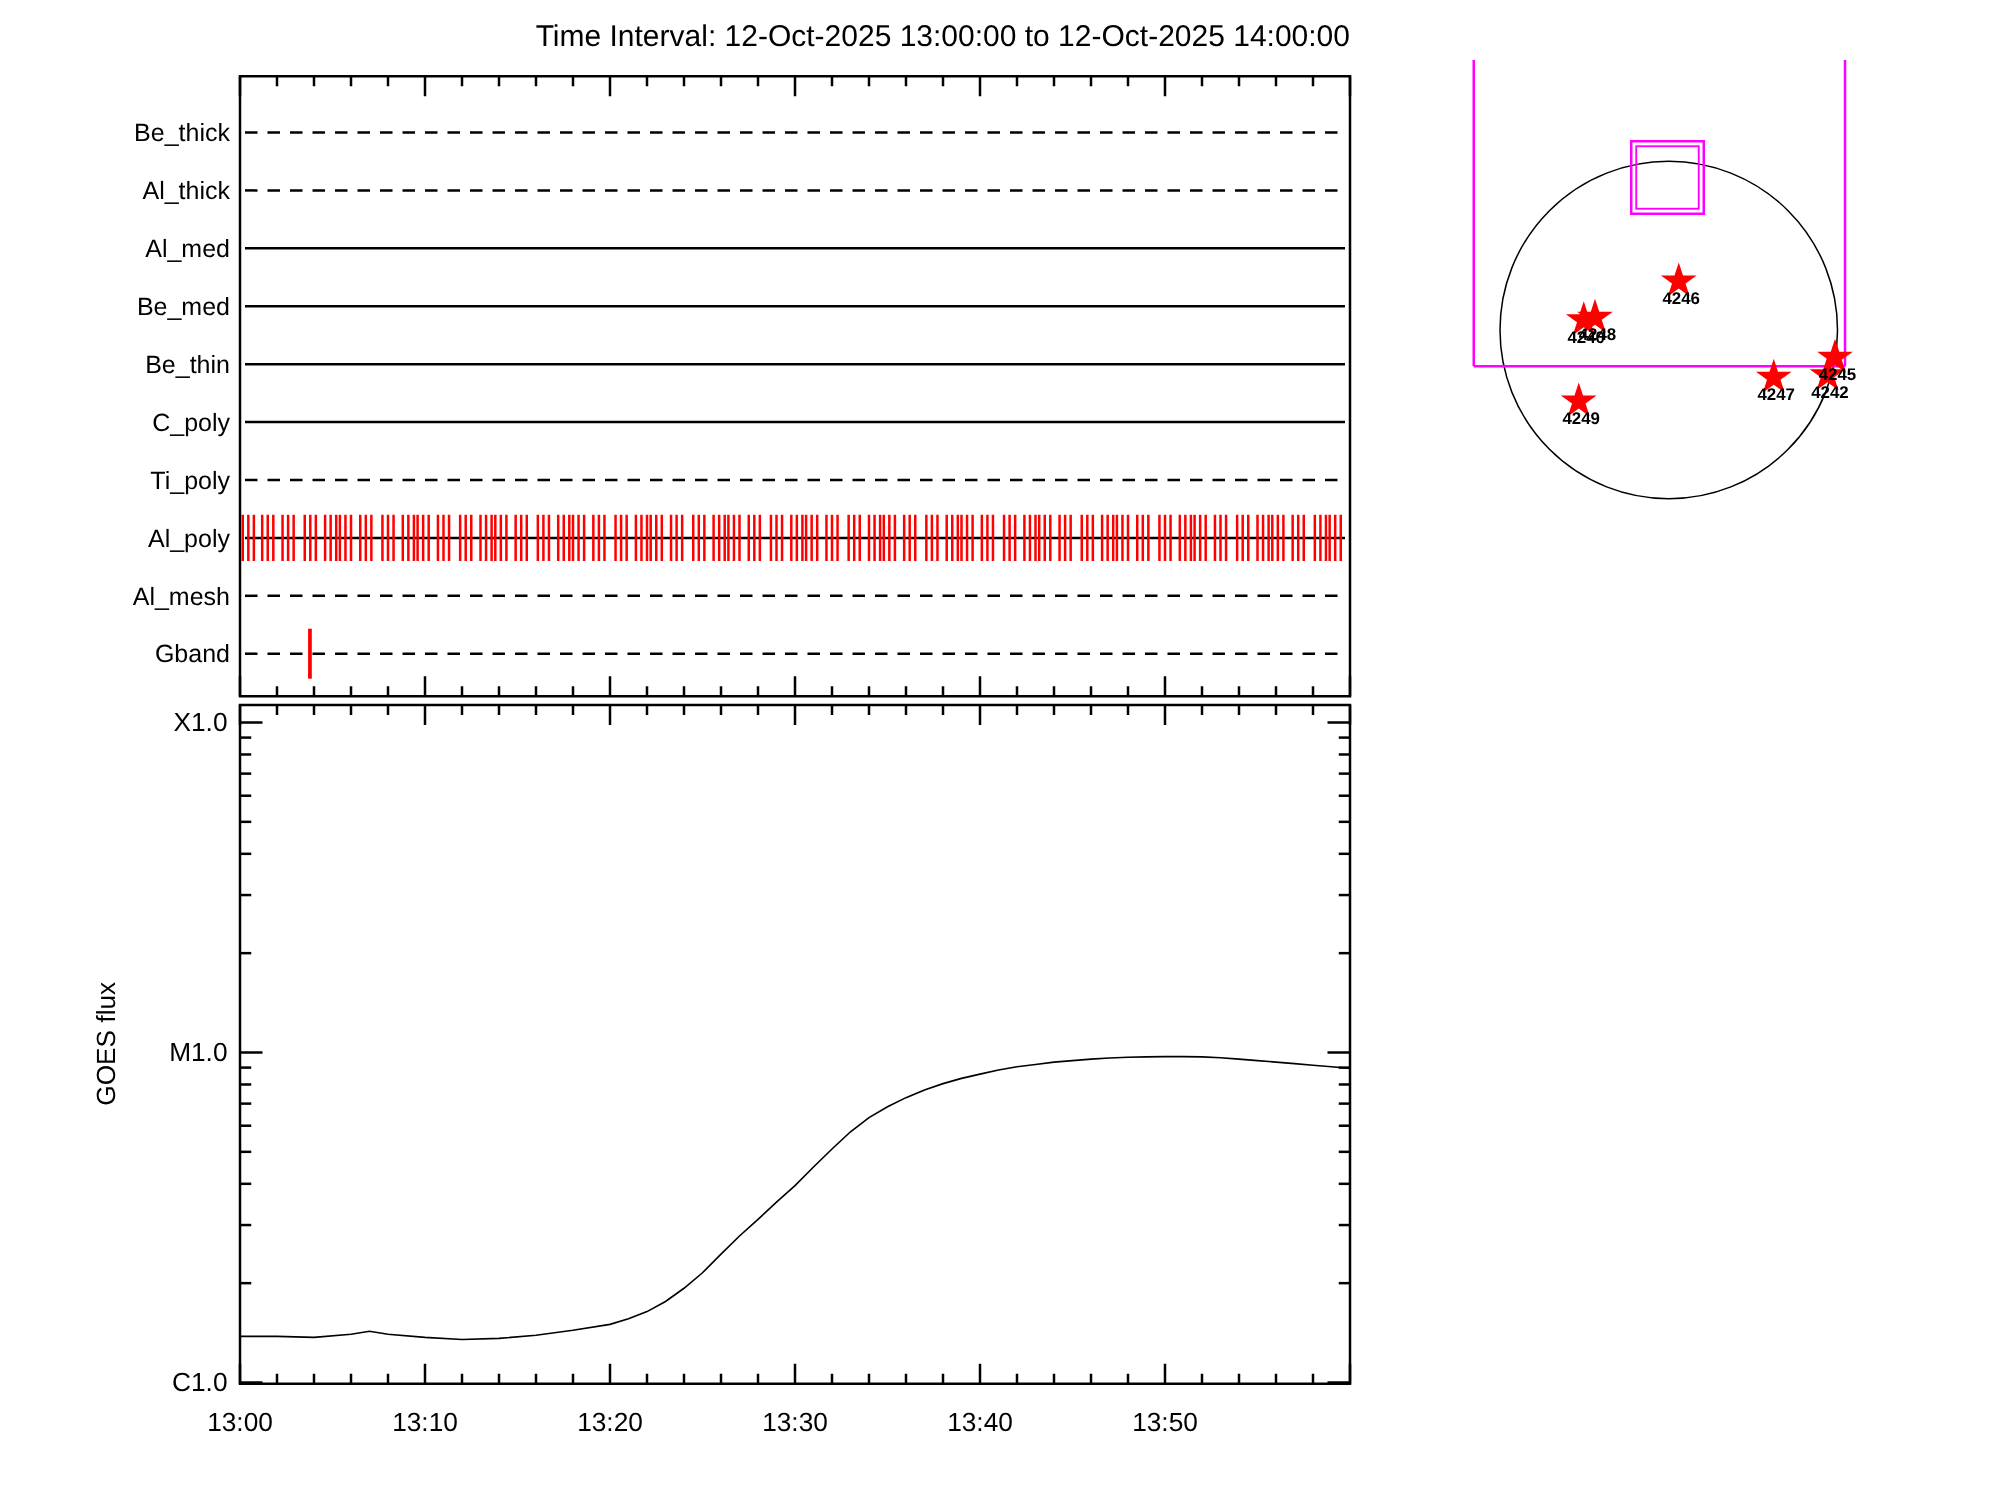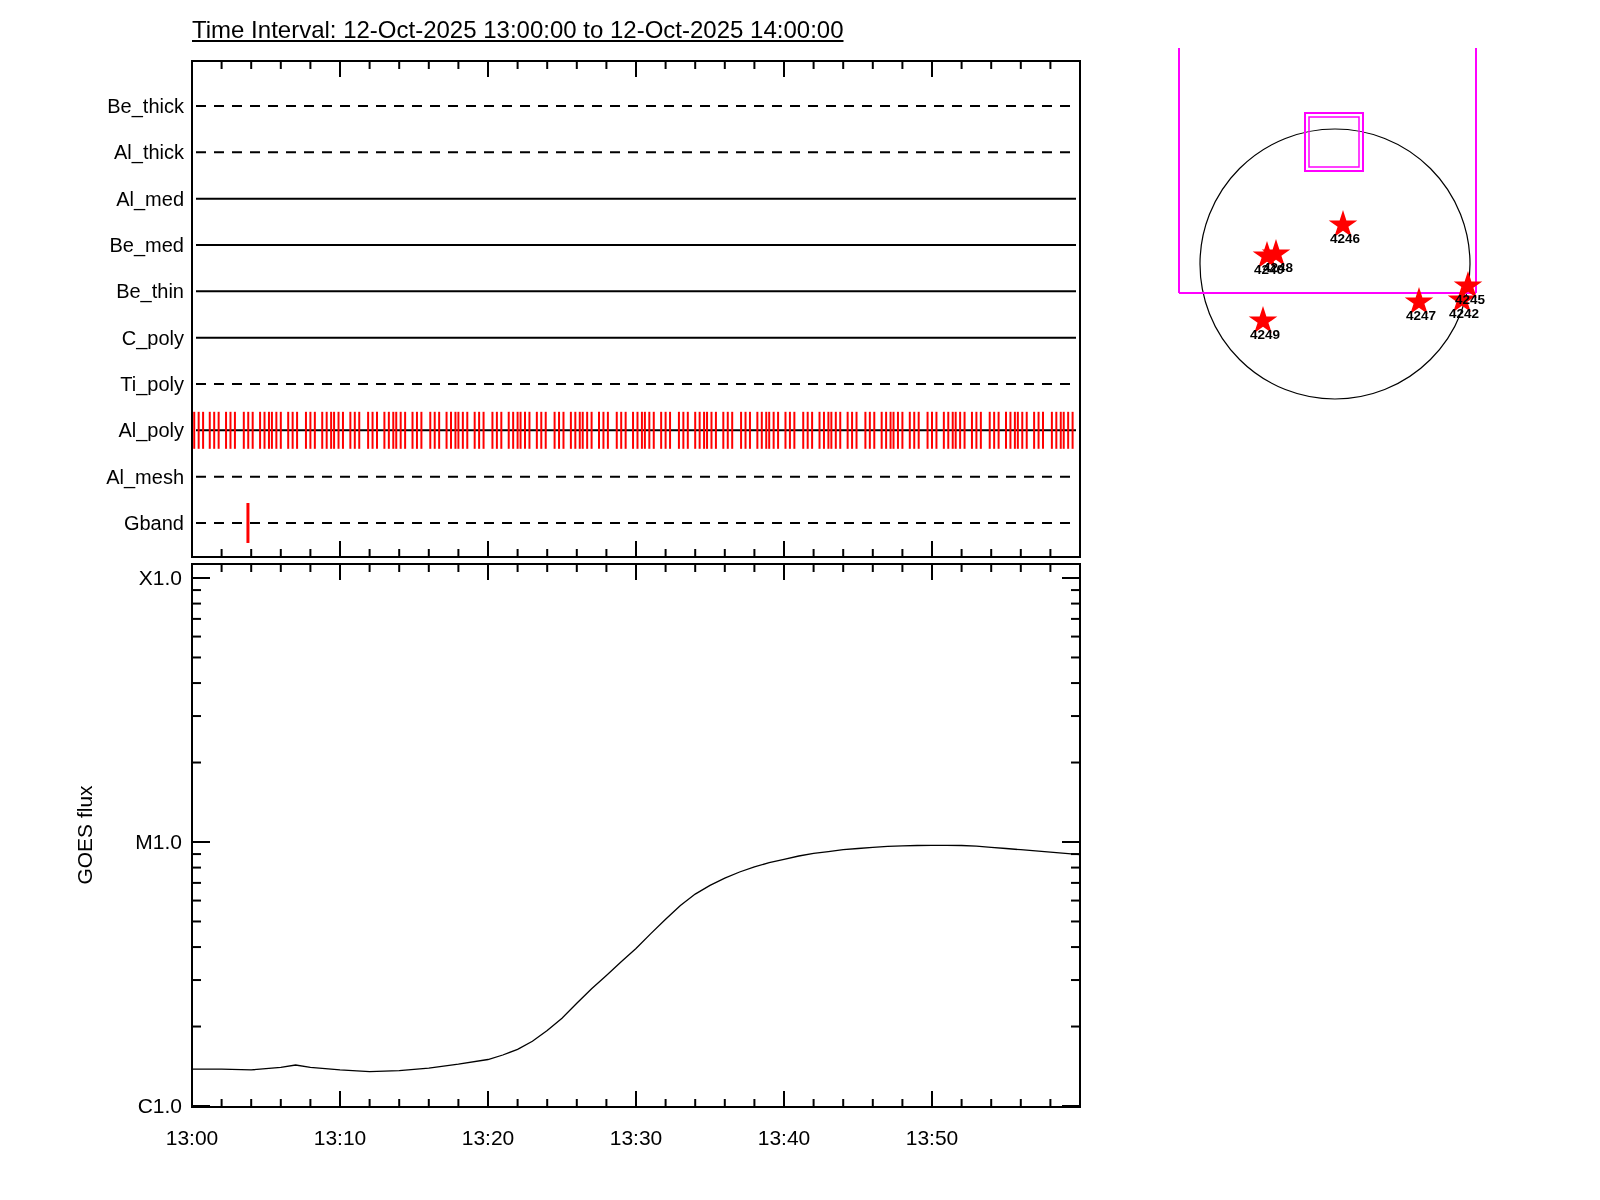--- a/index.html
+++ b/index.html
@@ -6,25 +6,24 @@
   .stage{
     position:relative;
     width:1600px;height:1200px;
     background:#ffffff;
     font-family:"Liberation Sans", sans-serif;
     overflow:hidden;
   }
   .title{
     position:absolute;
     left:192px;top:16px;width:888px;
-    text-align:left;
+    text-align:right;
     font-size:24px;
     color:#000;
     white-space:nowrap;
-    text-decoration:underline;
   }
   svg{position:absolute;left:0;top:0;}
   svg text{font-family:"Liberation Sans", sans-serif;fill:#000;}
 </style>
 </head>
 <body>
 
 <div class="stage">
   <div class="title">Time Interval: 12-Oct-2025 13:00:00 to 12-Oct-2025 14:00:00</div>
   <svg id="plot" width="1600" height="1200" viewBox="0 0 1600 1200">

